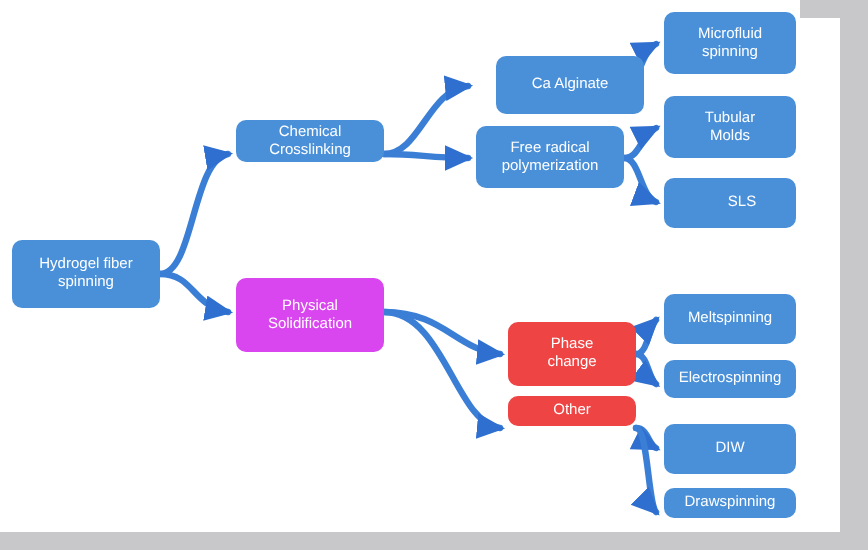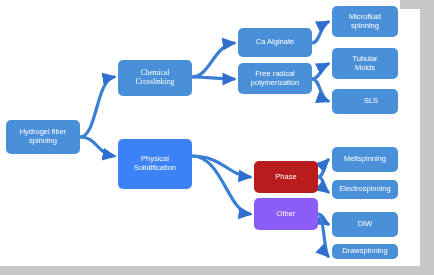--- a/index.html
+++ b/index.html
@@ -104,49 +104,50 @@
     </g>
   </svg>
 
   <div id="nodes">
       <div class="node" style="left: 6px; top: 120px; width: 74px; height: 34px; font-size: 7.5px; background: rgb(74, 144, 217); color: rgb(255, 255, 255);">
         <span>
           <span>Hydrogel fiber</span>
           <span>spinning</span>
         </span>
       </div>
-      <div class="node" style="left: 118px; top: 60px; width: 74px; height: 36px; font-size: 7.5px; background: rgb(74, 144, 217); color: rgb(255, 255, 255); font-family: Liberation Serif, serif;">
+      <div class="node" style="left: 118px; top: 60px; width: 74px; height: 21px; font-size: 7.5px; background: rgb(74, 144, 217); color: rgb(255, 255, 255);">
         <span>
           <span>Chemical</span>
           <span>Crosslinking</span>
         </span>
       </div>
-      <div class="node" style="left: 118px; top: 139px; width: 74px; height: 50px; font-size: 7.5px; background: #3b82f6; color: rgb(255, 255, 255);">
+      <div class="node" style="left: 118px; top: 139px; width: 74px; height: 37px; font-size: 7.5px; background: #d946ef; color: rgb(255, 255, 255);">
         <span>
           <span>Physical</span>
           <span>Solidification</span>
         </span>
       </div>
-      <div class="node" style="left: 238px; top: 28px; width: 74px; height: 29px; font-size: 7.5px; background: rgb(74, 144, 217); color: rgb(255, 255, 255);">
+      <div class="node" style="left: 248px; top: 28px; width: 74px; height: 29px; font-size: 7.5px; background: rgb(74, 144, 217); color: rgb(255, 255, 255);">
         <span>
           <span>Ca Alginate</span>
         </span>
       </div>
       <div class="node" style="left: 238px; top: 63px; width: 74px; height: 31px; font-size: 7.5px; background: rgb(74, 144, 217); color: rgb(255, 255, 255); justify-content: flex-end;">
         <span>
           <span>Free radical</span>
           <span>polymerization</span>
         </span>
       </div>
-      <div class="node" style="left: 254px; top: 161px; width: 64px; height: 32px; font-size: 7.5px; background: #b91c1c; color: rgb(255, 255, 255);">
+      <div class="node" style="left: 254px; top: 161px; width: 64px; height: 32px; font-size: 7.5px; background: #ef4444; color: rgb(255, 255, 255);">
         <span>
           <span>Phase</span>
+          <span>change</span>
         </span>
       </div>
-      <div class="node" style="left: 254px; top: 198px; width: 64px; height: 32px; font-size: 7.5px; background: #8b5cf6; color: rgb(255, 255, 255);">
+      <div class="node" style="left: 254px; top: 198px; width: 64px; height: 15px; font-size: 7.5px; background: #ef4444; color: rgb(255, 255, 255);">
         <span>
           <span>Other</span>
         </span>
       </div>
       <div class="node" style="left: 332px; top: 6px; width: 66px; height: 31px; font-size: 7.5px; background: rgb(74, 144, 217); color: rgb(255, 255, 255);">
         <span>
           <span>Microfluid</span>
           <span>spinning</span>
         </span>
       </div>

